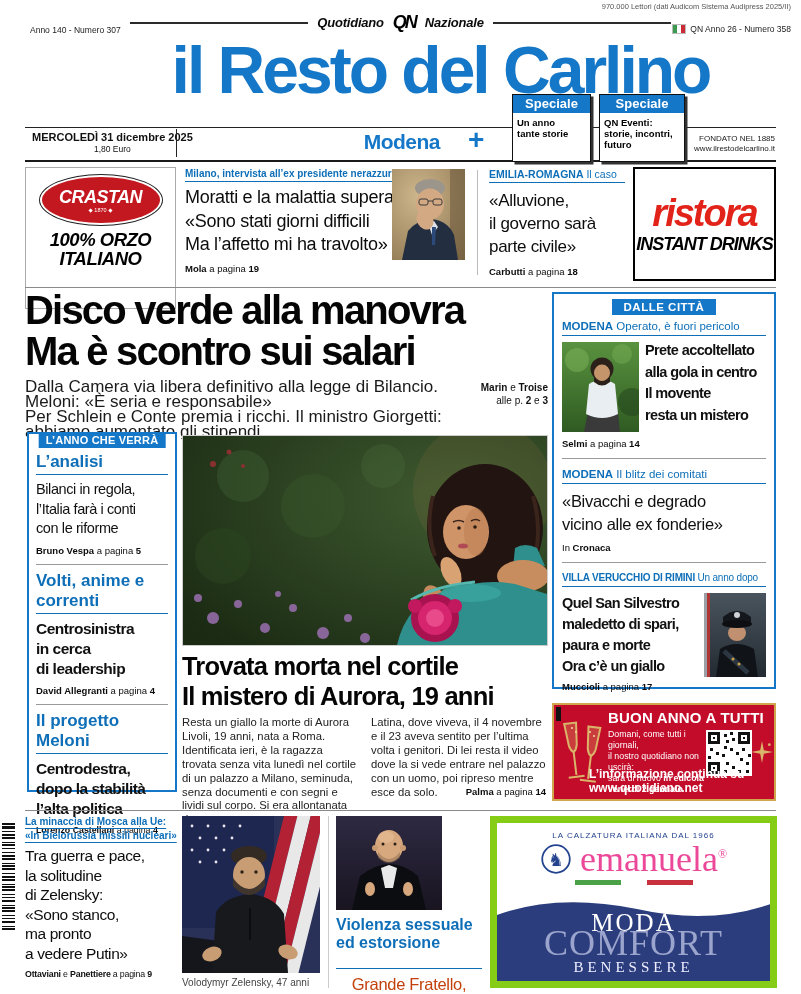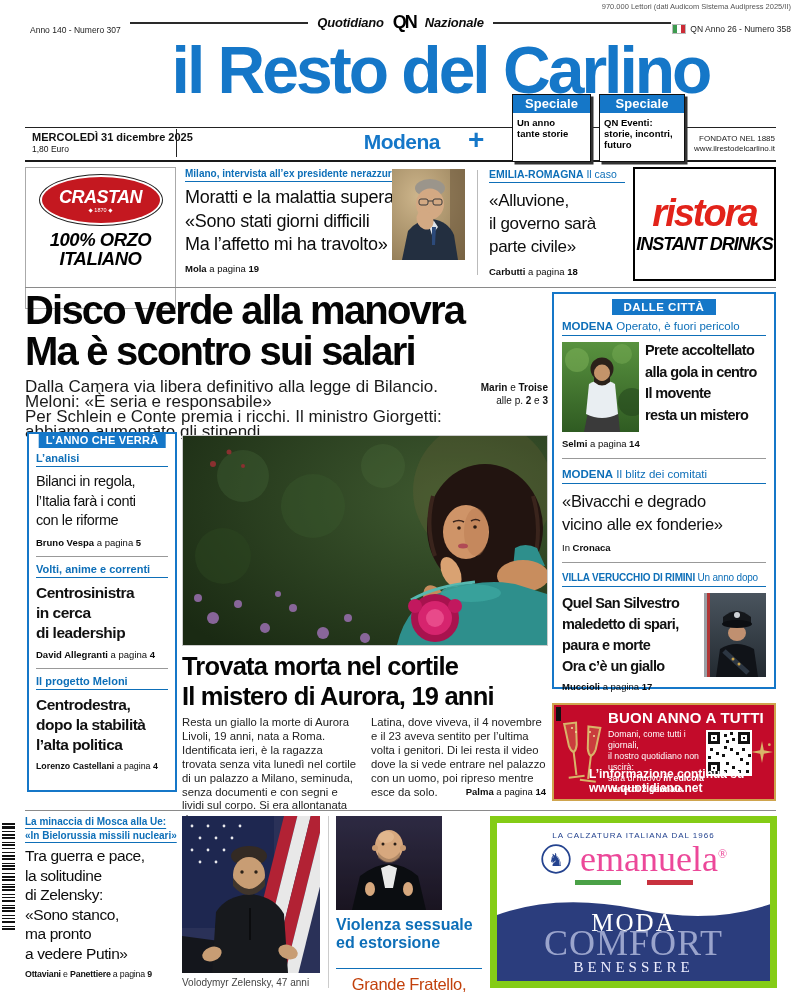--- a/index.html
+++ b/index.html
@@ -6,38 +6,38 @@
   .page{position:relative;width:801px;height:994px;background:#fff;margin:0 auto;
         font-family:"Liberation Sans",sans-serif;color:#111;overflow:hidden;}
   .prl{white-space:pre-line;}
   b{font-weight:700;}
 
   
   .readers{position:absolute;top:2px;right:10px;font-size:7.5px;color:#555;}
   .qn-row{position:absolute;top:12px;left:0;right:0;display:flex;justify-content:center;align-items:center;gap:9px;}
   .hline{display:inline-block;width:178px;height:2px;background:#2a2a2a;}
   .qn-quot,.qn-naz{font-size:13px;font-weight:700;font-style:italic;letter-spacing:-.2px;color:#0c0c0c;}
-  .qn-logo{font-size:18px;font-weight:700;letter-spacing:-2px;color:#000;}
+  .qn-logo{font-size:18px;font-weight:700;font-style:italic;letter-spacing:-2px;color:#000;}
   .anno-left{position:absolute;top:25px;left:30px;font-size:8.5px;color:#222;}
   .anno-right{position:absolute;top:24px;right:10px;font-size:8.5px;color:#222;display:flex;align-items:center;gap:4px;}
   .flag{display:inline-flex;border:0.5px solid #bbb;}
   .flag i{display:inline-block;width:4px;height:8px;}
   .flag .g{background:#3d9b4f;}.flag .w{background:#fff;}.flag .r{background:#cc2b36;}
 
   
   .masthead-title{position:absolute;top:36px;left:98px;right:18px;text-align:center;z-index:1;
     font-size:66px;font-weight:700;color:#1577c8;letter-spacing:-3px;line-height:1.05;}
   .speciale{position:absolute;z-index:4;border:1.5px solid #111;background:#fff;box-shadow:2.5px 2.5px 0 #333;box-sizing:border-box;}
   .sp-head{height:18px;line-height:18px;background:#1577c8;color:#fff;font-weight:700;font-size:13px;text-align:center;}
   .sp-body{padding:4px 4px;font-size:9.5px;font-weight:700;line-height:11px;color:#000;}
 
   
   .strip-top{position:absolute;top:127px;left:25px;right:25px;height:1px;background:#222;}
   .strip-main{position:absolute;top:160px;left:25px;right:25px;height:2px;background:#1a1a1a;}
-  .date-block{position:absolute;top:131px;left:32px;}
+  .date-block{position:absolute;top:131px;left:32px;text-align:center;}
   .date-line1{font-size:11px;font-weight:700;}
   .date-line2{font-size:8.5px;margin-top:1px;}
   .vline{position:absolute;width:1px;background:#222;}
   .edition{position:absolute;top:130px;left:280px;width:160px;text-align:right;
     font-size:21px;font-weight:700;color:#1577c8;letter-spacing:-.5px;}
   .plus{position:absolute;top:124px;left:468px;font-size:28px;font-weight:700;color:#1577c8;}
   .founded{position:absolute;top:134px;right:26px;text-align:right;font-size:8px;line-height:10px;color:#222;}
 
   
   .kicker{color:#0e6fb8;font-weight:700;}
@@ -95,21 +95,21 @@
   .rb-tag{position:absolute;left:2px;top:2px;width:5px;height:14px;background:#111;}
   .rb-title{position:absolute;left:54px;top:4px;font-size:15px;font-weight:700;letter-spacing:.2px;}
   .rb-body{position:absolute;left:54px;top:24px;width:96px;font-size:8.8px;line-height:11px;}
   .rb-footer{position:absolute;left:35px;bottom:4px;font-size:12px;font-weight:700;}
 
   
   .lv-box{position:absolute;left:27px;top:432px;width:150px;height:360px;border:2px solid #1577c8;
     box-sizing:border-box;padding:12px 7px 0;background:#fff;}
   .lv-head{position:absolute;top:-2px;left:50%;transform:translateX(-50%);background:#1577c8;color:#fff;
     padding:2px 7px;font-size:11px;font-weight:700;white-space:nowrap;letter-spacing:.2px;}
-  .lv-kicker{display:block;font-size:11px;border-bottom:1px solid #0e6fb8;padding-bottom:2px;margin:6px 0 5px;}
+  .lv-kicker{display:block;font-size:17px;border-bottom:1px solid #0e6fb8;padding-bottom:2px;margin:6px 0 5px;}
   .lv-hl-light{font-size:14.5px;font-weight:400;line-height:19.5px;letter-spacing:-.4px;}
   .lv-hl-bold{font-size:15.5px;font-weight:700;line-height:20px;letter-spacing:-.5px;}
   .lv-by{margin-top:6px;}
   .lv-rule{border:none;border-top:1px solid #999;margin:8px 0 2px;}
 
   
   .aur-photo{left:182px;top:435px;width:364px;height:209px;border:1px solid #ccc;}
   .aur-hl{position:absolute;left:182px;top:651px;font-size:25.5px;line-height:30px;font-weight:700;
     letter-spacing:-.8px;color:#050505;}
   .aur-body{position:absolute;left:182px;top:716px;display:flex;gap:14px;}

